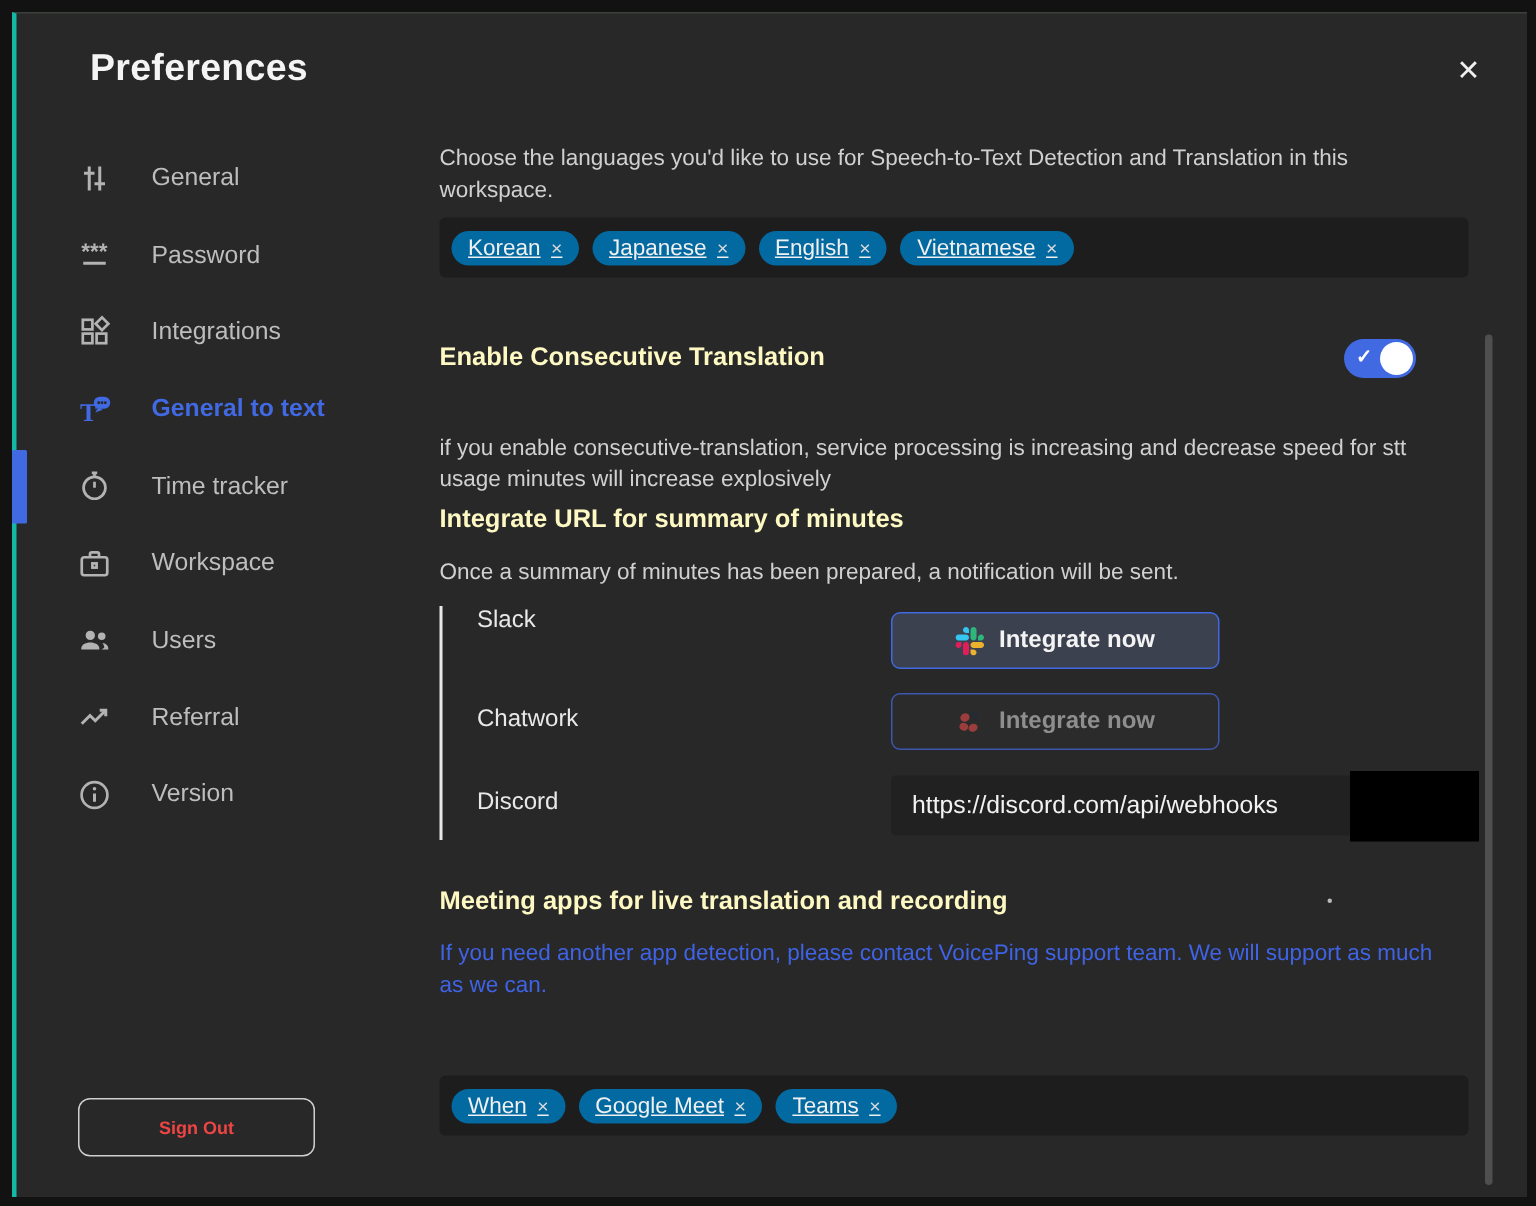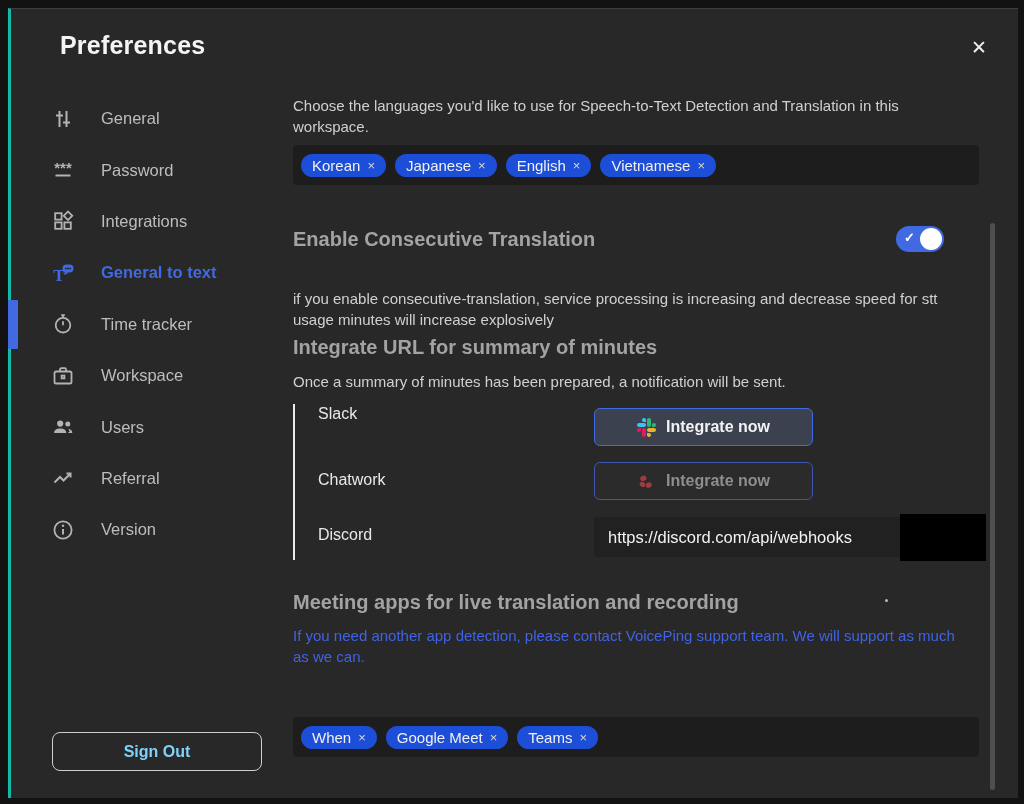--- a/index.html
+++ b/index.html
@@ -29,44 +29,44 @@
     height: 51.4px; display: flex; align-items: center; gap: 26px;
     padding-left: 8px; cursor: pointer; color: #bdbdbd; font-size: 16.5px;
   }
   .side-item .icn { width: 24px; height: 24px; flex: 0 0 24px; display: block; }
   .side-item.active { color: #4169e1; font-weight: 700; }
   .active-indicator {
     position: absolute; left: -3px; top: 291px; width: 10px; height: 49px;
     background: #4169e1; border-radius: 1px;
   }
   .signout-btn {
-    position: absolute; left: 41px; top: 723px; width: 210px; height: 39px;
+    position: absolute; left: 41px; top: 723px; width: 158px; height: 39px;
     background: transparent; border: 1px solid #cfcfcf; border-radius: 8px;
-    color: #7dd3fc; font-size: 16px; font-weight: 700; cursor: pointer;
+    color: #ef4444; font-size: 12px; font-weight: 700; cursor: pointer;
     font-family: "Liberation Sans", sans-serif;
   }
 
   
   .content { position: absolute; left: 282px; top: 0; width: 686px; }
   .para { font-size: 15px; line-height: 1.42; color: #d0d0d0; }
-  .h-section { font-size: 20px; font-weight: 700; color: #a3a3a3; text-align: center; }
+  .h-section { font-size: 17px; font-weight: 700; color: #fef9c3; text-align: center; }
 
   .intro { position: absolute; top: 86px; width: 662px; }
 
   .tag-input {
     position: absolute; left: 0; width: 686px; height: 40px;
     background: #1d1d1d; border-radius: 4px; display: flex; align-items: center;
     gap: 9px; padding: 0 8px; cursor: text;
   }
   .tag-input.langs { top: 136px; }
   .tag-input.apps { top: 708px; }
   .tag {
     display: inline-flex; align-items: center; gap: 7px;
-    background: #1d4ed8; color: #f0f0f0; border-radius: 13px;
-    padding: 3px 11px; font-size: 15px; white-space: nowrap;
+    background: #0369a1; color: #f0f0f0; border-radius: 13px;
+    padding: 3px 11px; font-size: 15px; white-space: nowrap; text-decoration: underline;
   }
   .tag .x { color: #d9d9d9; font-size: 13px; cursor: pointer; }
 
   .h-consec { position: absolute; top: 219px; }
   .toggle {
     position: absolute; left: 603px; top: 217px; width: 48px; height: 26px;
     background: #4169e1; border-radius: 13px; cursor: pointer;
   }
   .toggle .chk {
     position: absolute; left: 8px; top: 4px; color: #fff; font-size: 13px; font-weight: 700;

